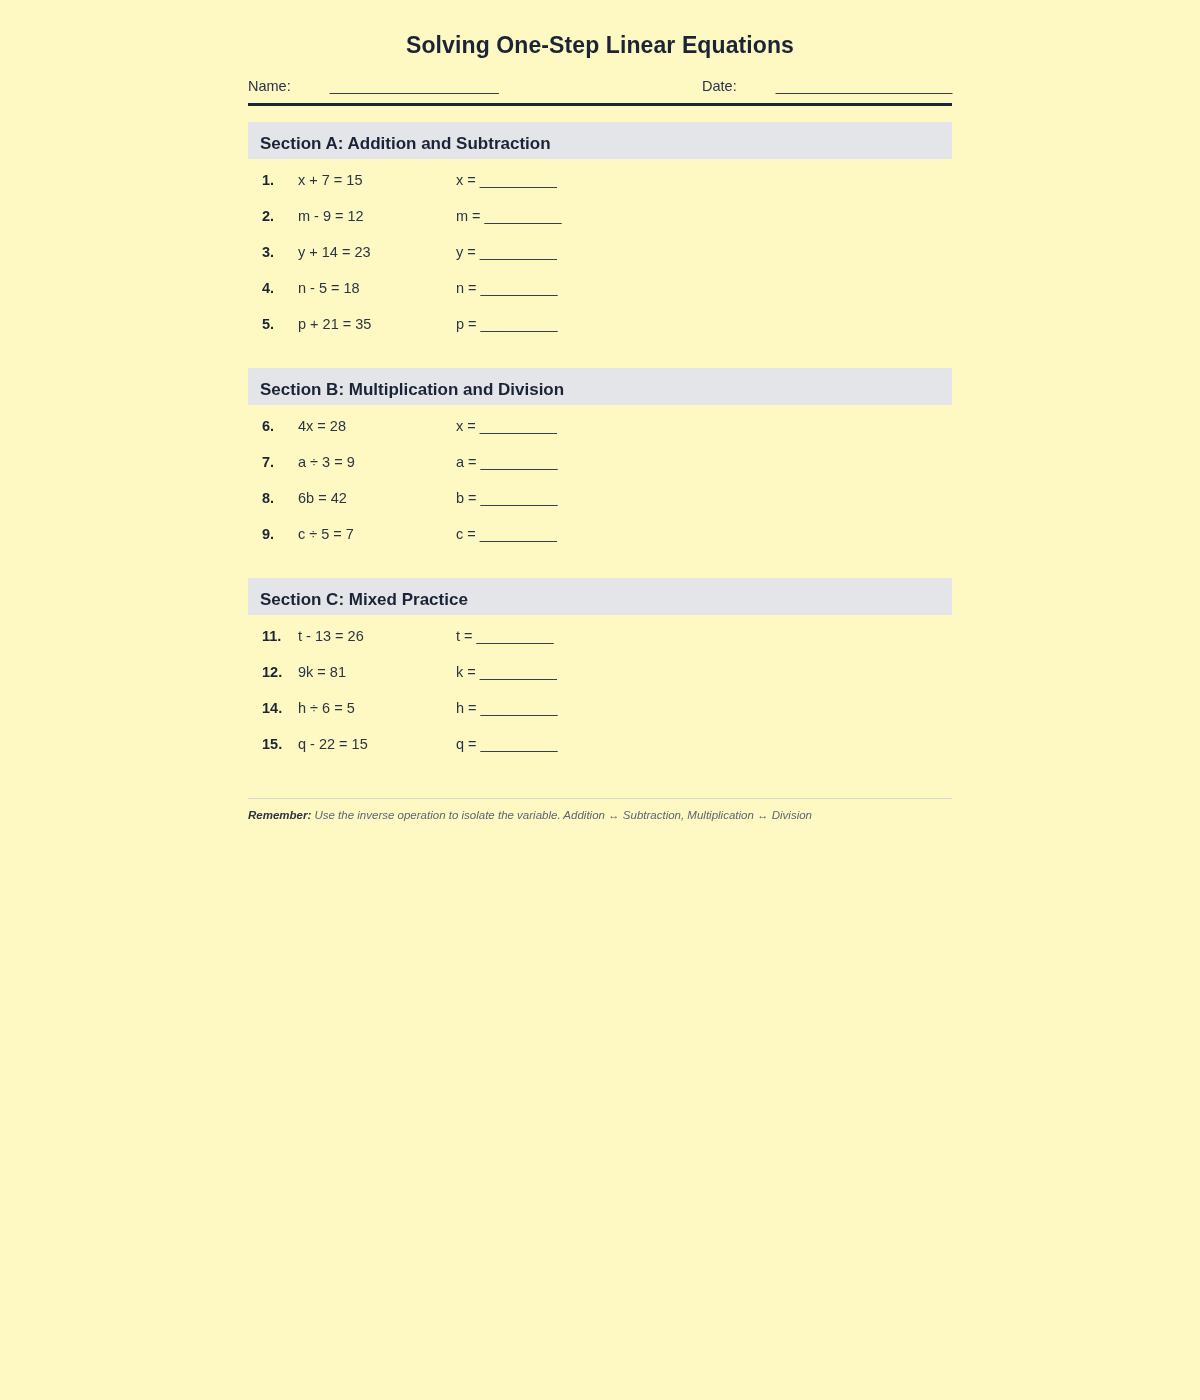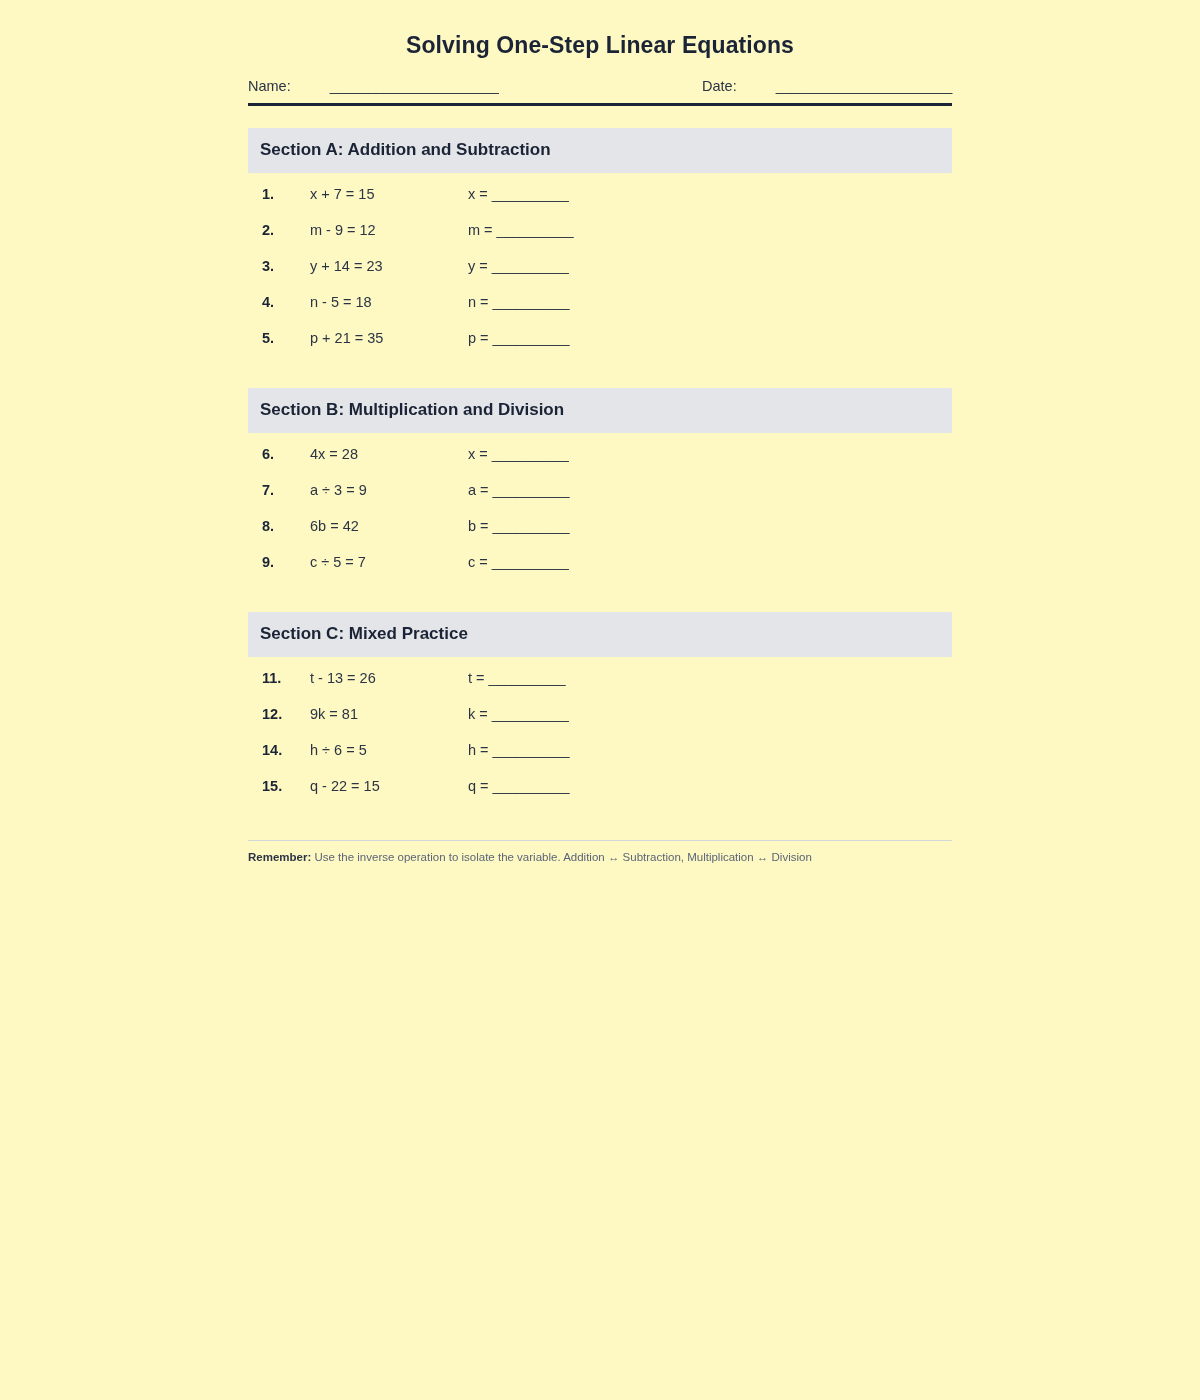--- a/index.html
+++ b/index.html
@@ -70,23 +70,23 @@
     border-left: 4px solid #313d51;
     padding: 14px 18px 15px 16px;
     font-size: 14px;
     line-height: 1.55;
     color: #2b3445;
   }
   .instructions b { color: #1b2436; }
 
   
   .section-header {
-    margin-top: 22px;
+    margin-top: 16px;
     background: #e3e5e8;
-    padding: 12px 16px 13px 12px;
+    padding: 12px 16px 5px 12px;
     font-size: 17px;
     font-weight: bold;
     color: #1b2436;
   }
 
   
   .problems { padding-top: 13px; }
   .problem-row {
     display: flex;
     align-items: baseline;
@@ -97,21 +97,20 @@
   .p-num {
     width: 36px;
     margin-left: 14px;
     font-weight: bold;
     color: #1b2436;
     text-align: left;
   }
   .p-eq {
     width: 158px;
     white-space: pre;
-    margin-left: 12px;
   }
   .p-ans {
     white-space: pre;
     letter-spacing: 0;
   }
   .p-ans .blank {
     letter-spacing: -.4px;
   }
 
   
@@ -119,20 +118,21 @@
     margin-top: 26px;
     border: 0;
     border-top: 1px solid #d4d7dc;
     height: 0;
   }
   .footer-note {
     margin-top: 0;
     font-size: 11.5px;
     color: #5b6577;
     line-height: 1.5;
+    font-style: italic;
   }
   .footer-note b { color: #2b3445; }
 </style>
 </head>
 <body>
 
 <div class="sheet">
   <div class="content">
 
     <h1 class="worksheet-title">Solving One-Step Linear Equations</h1>

